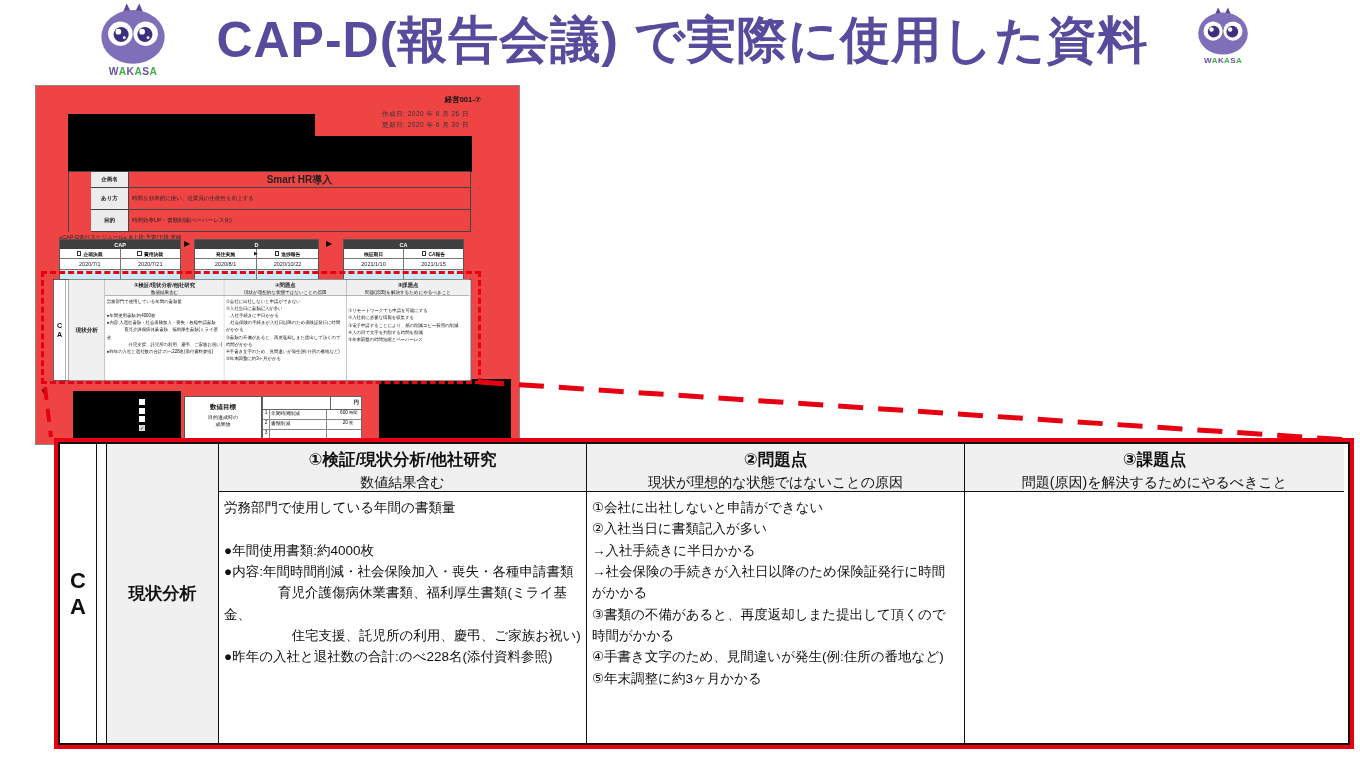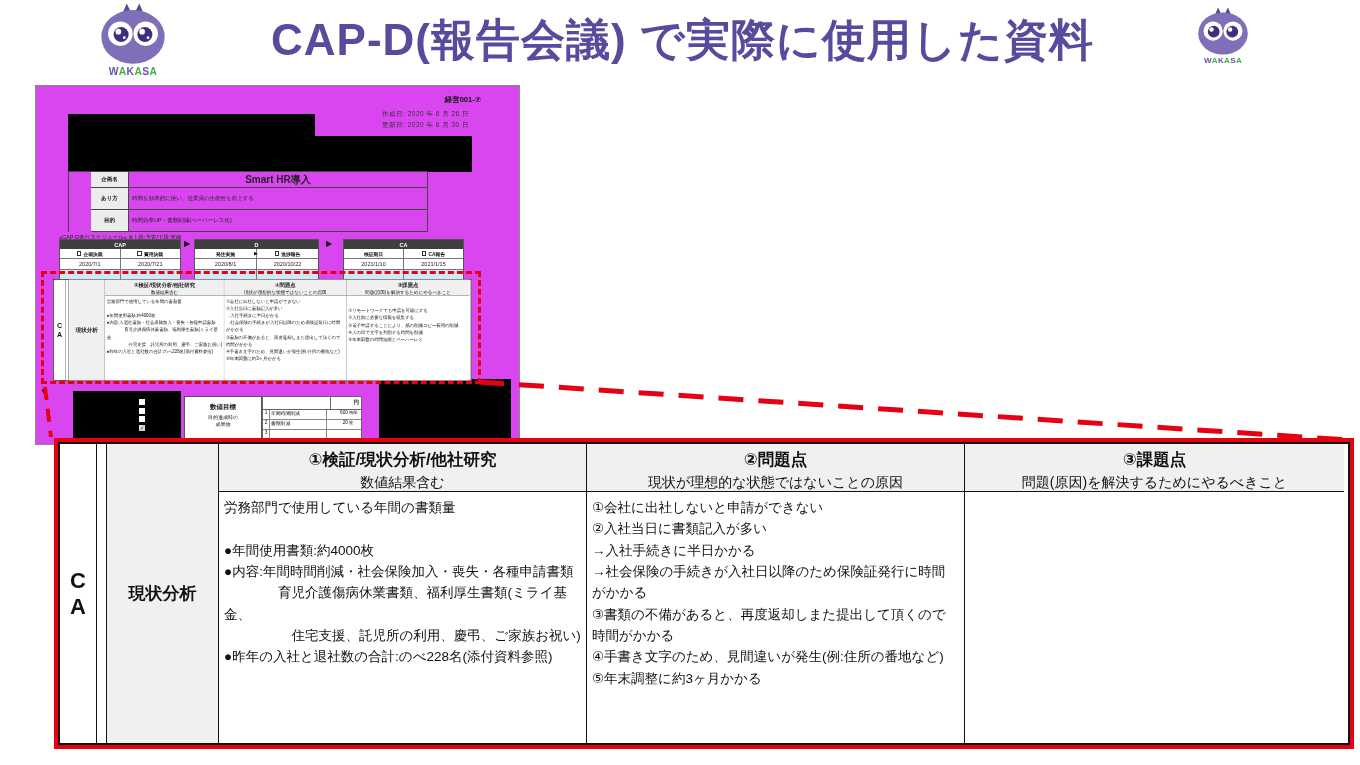--- a/index.html
+++ b/index.html
@@ -7,41 +7,41 @@
   #page {
     position: relative; width: 1360px; height: 765px;
     background: #fff; overflow: hidden;
     font-family: "Liberation Sans", "DejaVu Sans", sans-serif;
     color: #111;
   }
   
   .hdr-title {
     position: absolute; left: 180px; top: 4px; width: 1005px; height: 72px;
     display: flex; align-items: center; justify-content: center;
-    font-size: 44px; font-weight: bold; color: #584a9c;
+    font-size: 50px; font-weight: bold; color: #584a9c;
     letter-spacing: 1px; white-space: nowrap;
   }
   .owl { position: absolute; }
   .owl-left { left: 92px; top: 2px; }
   .owl-right { left: 1192px; top: 6px; }
   
   .doc {
     position: absolute; left: 35px; top: 85px; width: 485px; height: 360px;
-    background: #d946ef; border: 1px solid #8a8a8a;
+    background: #ef4444; border: 1px solid #8a8a8a;
   }
   .doc .code { position: absolute; top: 9px; right: 38px; font-size: 7.5px; font-weight: bold; }
   .doc .dateline { position: absolute; right: 50px; font-size: 6.5px; color: #333; letter-spacing: .5px; }
   .d1 { top: 24px; } .d2 { top: 35px; }
   .redact { position: absolute; background: #000; }
   .r-a { left: 32px; top: 28px; width: 247px; height: 22px; }
   .r-b { left: 32px; top: 50px; width: 404px; height: 36px; }
   .r-c { left: 37px; top: 305px; width: 108px; height: 52px; }
   .r-d { left: 343px; top: 293px; width: 132px; height: 62px; }
   
-  .info { position: absolute; left: 32px; top: 85px; width: 360px; border: 1px solid #444; border-bottom: none; padding-left: 22px; }
+  .info { position: absolute; left: 32px; top: 85px; width: 403px; border: 1px solid #444; border-bottom: none; padding-left: 22px; }
   .info-row { display: flex; border-bottom: 1px solid #444; }
   .info-label { width: 38px; background: #ececec; border-right: 1px solid #444;
     font-size: 5.5px; font-weight: bold; display:flex; align-items:center; justify-content:center; }
   .info-value { flex: 1; display: flex; align-items: center; padding: 1px 3px; font-size: 5.5px; color:#222; }
   .iv-main { justify-content: center; font-size: 10px; font-weight: bold; }
   .ir1 { height: 16px; } .ir2, .ir3 { height: 22px; }
   
   .sched-cap { position: absolute; left: 23px; top: 148px; font-size: 5.5px; color:#222; }
   .sg { position: absolute; top: 153px; border: 0.5px solid #555; background:#fff; }
   .sg-head { height: 9px; background: #3f3f3f; color: #fff; font-size: 5.5px; font-weight: bold;

